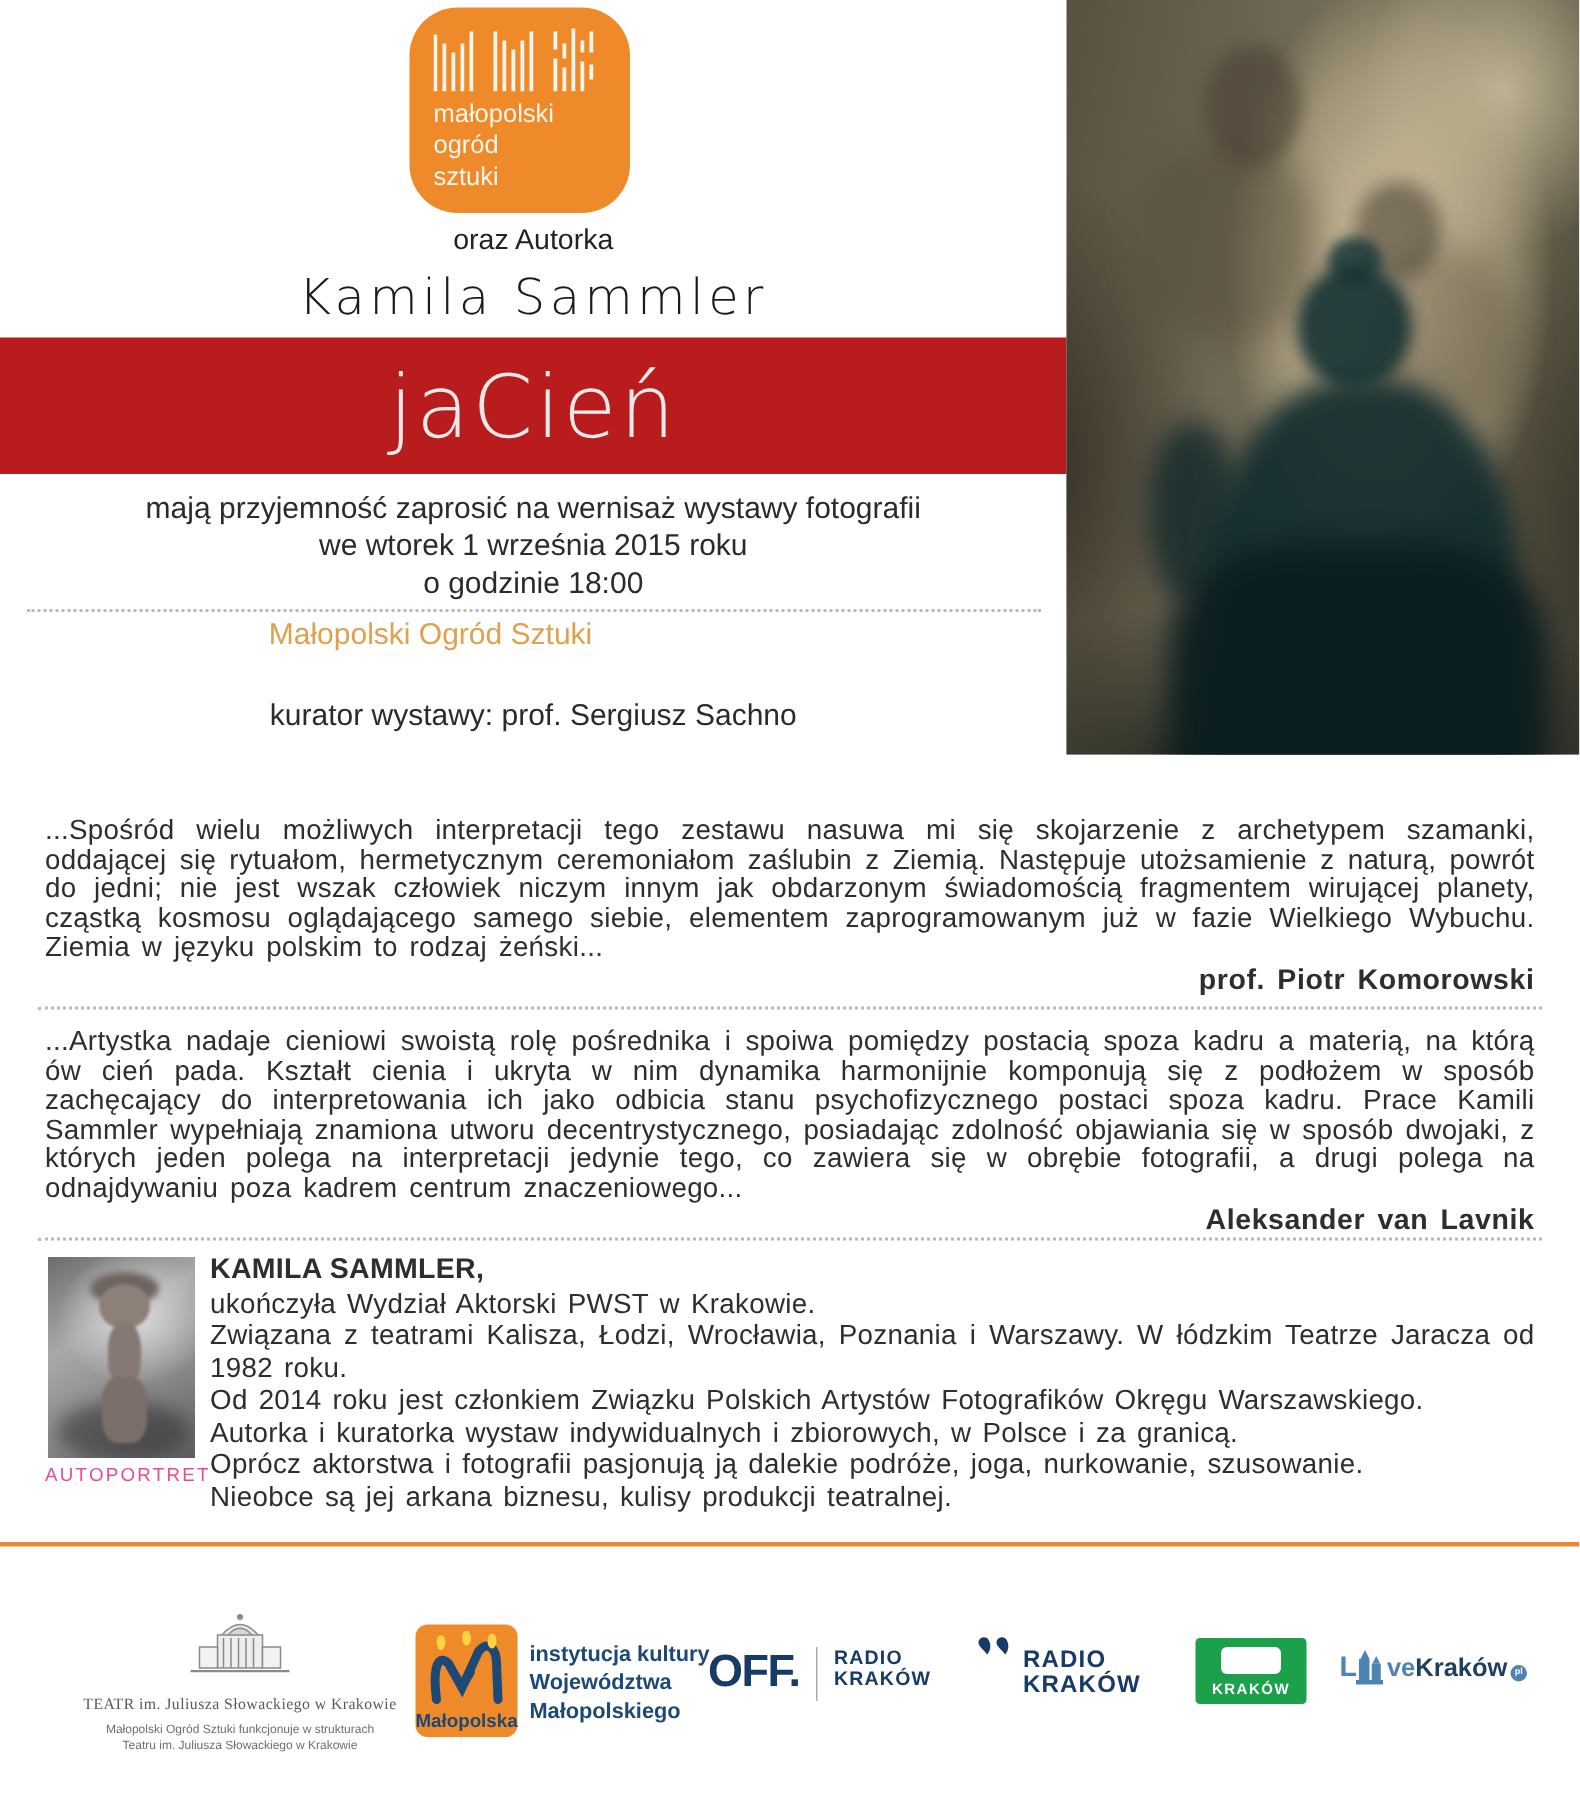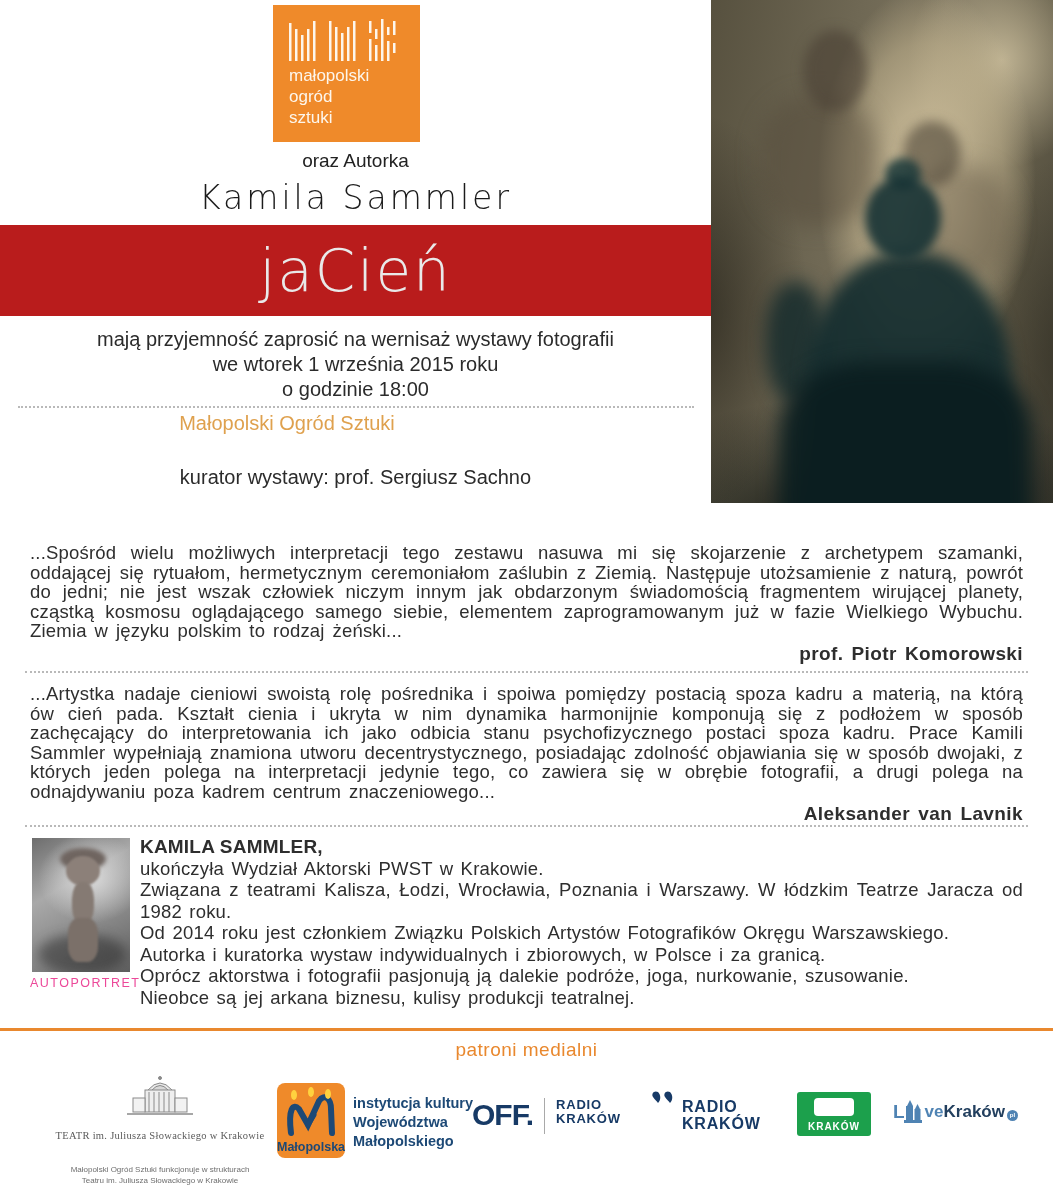--- a/index.html
+++ b/index.html
@@ -1,20 +1,20 @@
 <!DOCTYPE html>
 <html><head>
 <meta charset="utf-8">
 <style>
   html,body{margin:0;padding:0;background:#ffffff;}
   #page{position:relative;width:1053px;height:1200px;background:#ffffff;overflow:hidden;
         font-family:"Liberation Sans", sans-serif;color:#2b2b2b;}
 
   
-  .mos-tile{position:absolute;left:273px;top:5px;width:147px;height:137px;background:#ef8a2a;}
+  .mos-tile{position:absolute;left:273px;top:5px;width:147px;height:137px;background:#ef8a2a;border-radius:32px;}
   .mos-bars{position:absolute;left:16px;top:12px;}
   .mos-text{position:absolute;left:16px;top:60px;color:#fdf6ec;font-size:17px;line-height:21px;font-weight:400;}
   .oraz{position:absolute;left:0;top:150px;width:711px;text-align:center;font-size:19px;color:#222;}
   .author-name{position:absolute;left:0;top:178px;width:711px;text-align:center;
                font-family:"DejaVu Sans", sans-serif;font-weight:300;font-size:33px;letter-spacing:3px;color:#1b1b1b;}
   .banner{position:absolute;left:0;top:225px;width:711px;height:91px;background:#b91c1c;}
   .banner-title{width:100%;height:100%;display:flex;align-items:center;justify-content:center;
                 font-family:"DejaVu Sans", sans-serif;font-weight:200;font-size:58px;letter-spacing:2px;color:#e9e9e9;}
 
   
@@ -73,21 +73,21 @@
 
   
   .footer-line{position:absolute;left:0;top:1028px;width:1053px;height:3px;background:#e9882e;}
   .patroni{position:absolute;left:0;top:1039px;width:1053px;text-align:center;
            font-size:19px;color:#e9882e;letter-spacing:0.5px;}
   .logos{position:absolute;left:0;top:1072px;width:1053px;height:110px;}
   .logos *{box-sizing:border-box;}
 
   .teatr{position:absolute;left:48px;top:2px;width:224px;text-align:center;}
   .teatr-title{font-family:"Liberation Serif", serif;font-size:10.5px;color:#5a5a5a;margin-top:4px;letter-spacing:0.3px;}
-  .teatr-sub{font-size:8px;color:#6e6e6e;line-height:1.35;margin-top:24px;}
+  .teatr-sub{font-size:8px;color:#6e6e6e;line-height:1.35;margin-top:6px;}
 
   .mal-tile{position:absolute;left:277px;top:11px;width:68px;height:75px;background:#ef8a2a;border-radius:8px;}
   .mal-label{position:absolute;left:0;bottom:4px;width:100%;text-align:center;
              font-size:12.5px;font-weight:bold;color:#1d4976;}
   .inst{position:absolute;left:353px;top:22px;font-size:14.5px;font-weight:bold;color:#1d4976;line-height:1.3;}
 
   .offr{position:absolute;left:472px;top:26px;display:flex;align-items:flex-start;}
   .off-word{font-size:30px;font-weight:800;color:#173a66;letter-spacing:-1px;}
   .off-div{width:1px;height:36px;background:#a9a9a9;margin:0 11px;}
   .rk-stack{font-size:13px;font-weight:bold;color:#173a66;line-height:1.1;letter-spacing:0.8px;}
@@ -204,21 +204,20 @@
       <div class="bio-line">ukończyła Wydział Aktorski PWST w Krakowie.</div>
       <div class="bio-line">Związana z teatrami Kalisza, Łodzi, Wrocławia, Poznania i Warszawy. W łódzkim Teatrze Jaracza od 1982 roku.</div>
       <div class="bio-line">Od 2014 roku jest członkiem Związku Polskich Artystów Fotografików Okręgu Warszawskiego.</div>
       <div class="bio-line">Autorka i kuratorka wystaw indywidualnych i zbiorowych, w Polsce i za granicą.</div>
       <div class="bio-line">Oprócz aktorstwa i fotografii pasjonują ją dalekie podróże, joga, nurkowanie, szusowanie.</div>
       <div class="bio-line">Nieobce są jej arkana biznesu, kulisy produkcji teatralnej.</div>
     </div>
   </div>
 
   <div class="footer-line"></div>
-  <div class="patroni">patroni medialni</div>
 
   <div class="logos">
 
     <div class="teatr">
       <svg width="78" height="48" viewBox="0 0 78 48">
         <g stroke="#8a8a8a" fill="none" stroke-width="1">
           <path d="M27,16 Q39,2 51,16" fill="#e9e9e9"></path>
           <path d="M31,16 Q39,7 47,16" fill="#d7d7d7"></path>
           <rect x="24" y="16" width="30" height="22" fill="#eeeeee"></rect>
           <line x1="28" y1="18" x2="28" y2="38"></line>

